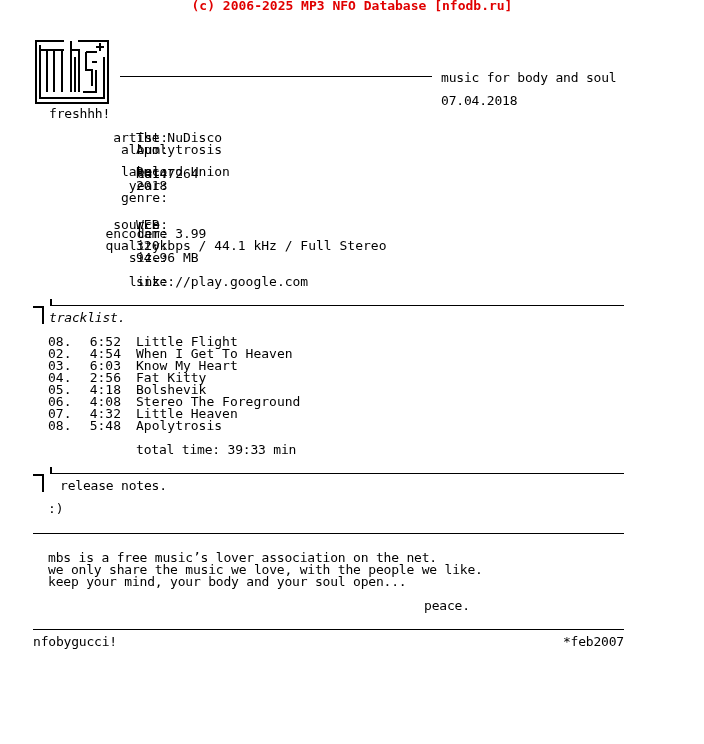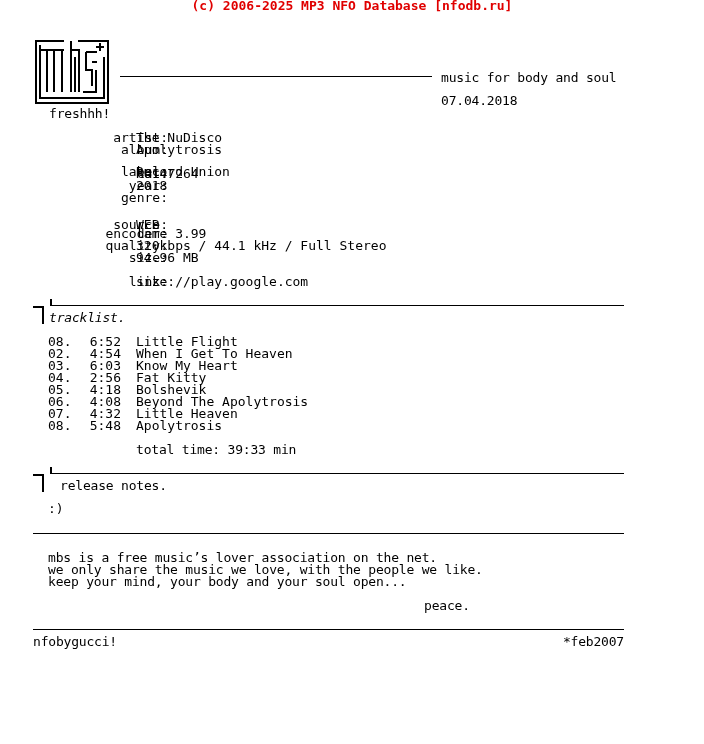--- a/index.html
+++ b/index.html
@@ -131,21 +131,21 @@
     <span class="ti">Fat Kitty</span>
   </div>
 <div class="trk" style="top:384px;">
     <span class="n">05.</span>
     <span class="d">4:18</span>
     <span class="ti">Bolshevik</span>
   </div>
 <div class="trk" style="top:396px;">
     <span class="n">06.</span>
     <span class="d">4:08</span>
-    <span class="ti">Beyond The Apolytrosis</span>
+    <span class="ti">Stereo The Foreground</span>
   </div>
 <div class="trk" style="top:408px;">
     <span class="n">07.</span>
     <span class="d">4:32</span>
     <span class="ti">Little Heaven</span>
   </div>
 <div class="trk" style="top:420px;">
     <span class="n">08.</span>
     <span class="d">5:48</span>
     <span class="ti">Apolytrosis</span>

